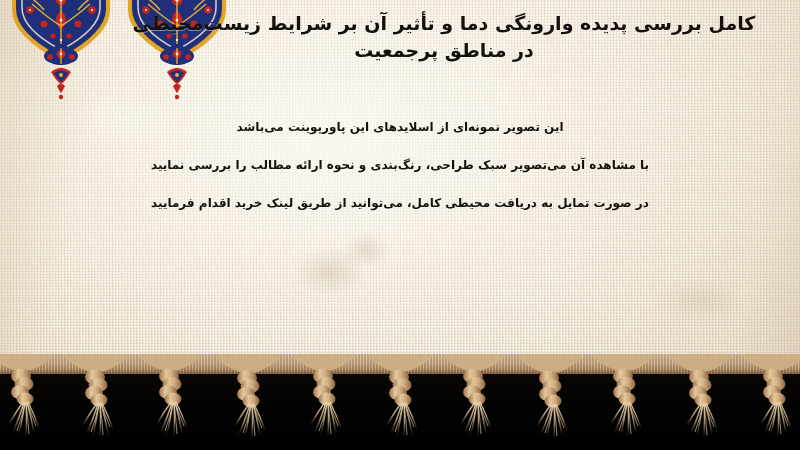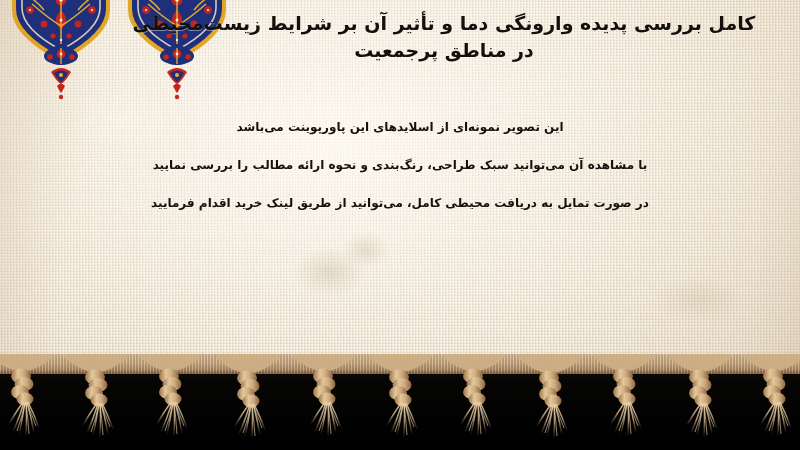--- a/index.html
+++ b/index.html
@@ -202,21 +202,21 @@
       </g>
     <g transform="translate(27,82)">
         <use href="#pendant"></use>
       </g>
   </svg>
 
   <div id="text-layer">
     <div id="title">کامل بررسی پدیده وارونگی دما و تأثیر آن بر شرایط زیست‌محیطی در مناطق پرجمعیت</div>
     <div id="body-block">
       <div class="line">این تصویر نمونه‌ای از اسلایدهای این پاورپوینت می‌باشد</div>
-      <div class="line">با مشاهده آن می‌توانید سبک طراحی، رنگ‌بندی و نحوه ارائه مطالب را بررسی نمایید</div>
+      <div class="line">با مشاهده آن می‌تصویر سبک طراحی، رنگ‌بندی و نحوه ارائه مطالب را بررسی نمایید</div>
       <div class="line">در صورت تمایل به دریافت محیطی کامل، می‌توانید از طریق لینک خرید اقدام فرمایید</div>
     </div>
   </div>
 
   <div id="fringe-band">
     <div id="fringe-selvedge"></div>
     <svg id="fringe-svg" width="800" height="96" viewBox="0 0 800 96" style="position:absolute;left:0;top:0;">
       <defs>
         <linearGradient id="ropeg" x1="0" y1="0" x2="1" y2="0">
           <stop offset="0%" stop-color="#9e7346"></stop>

